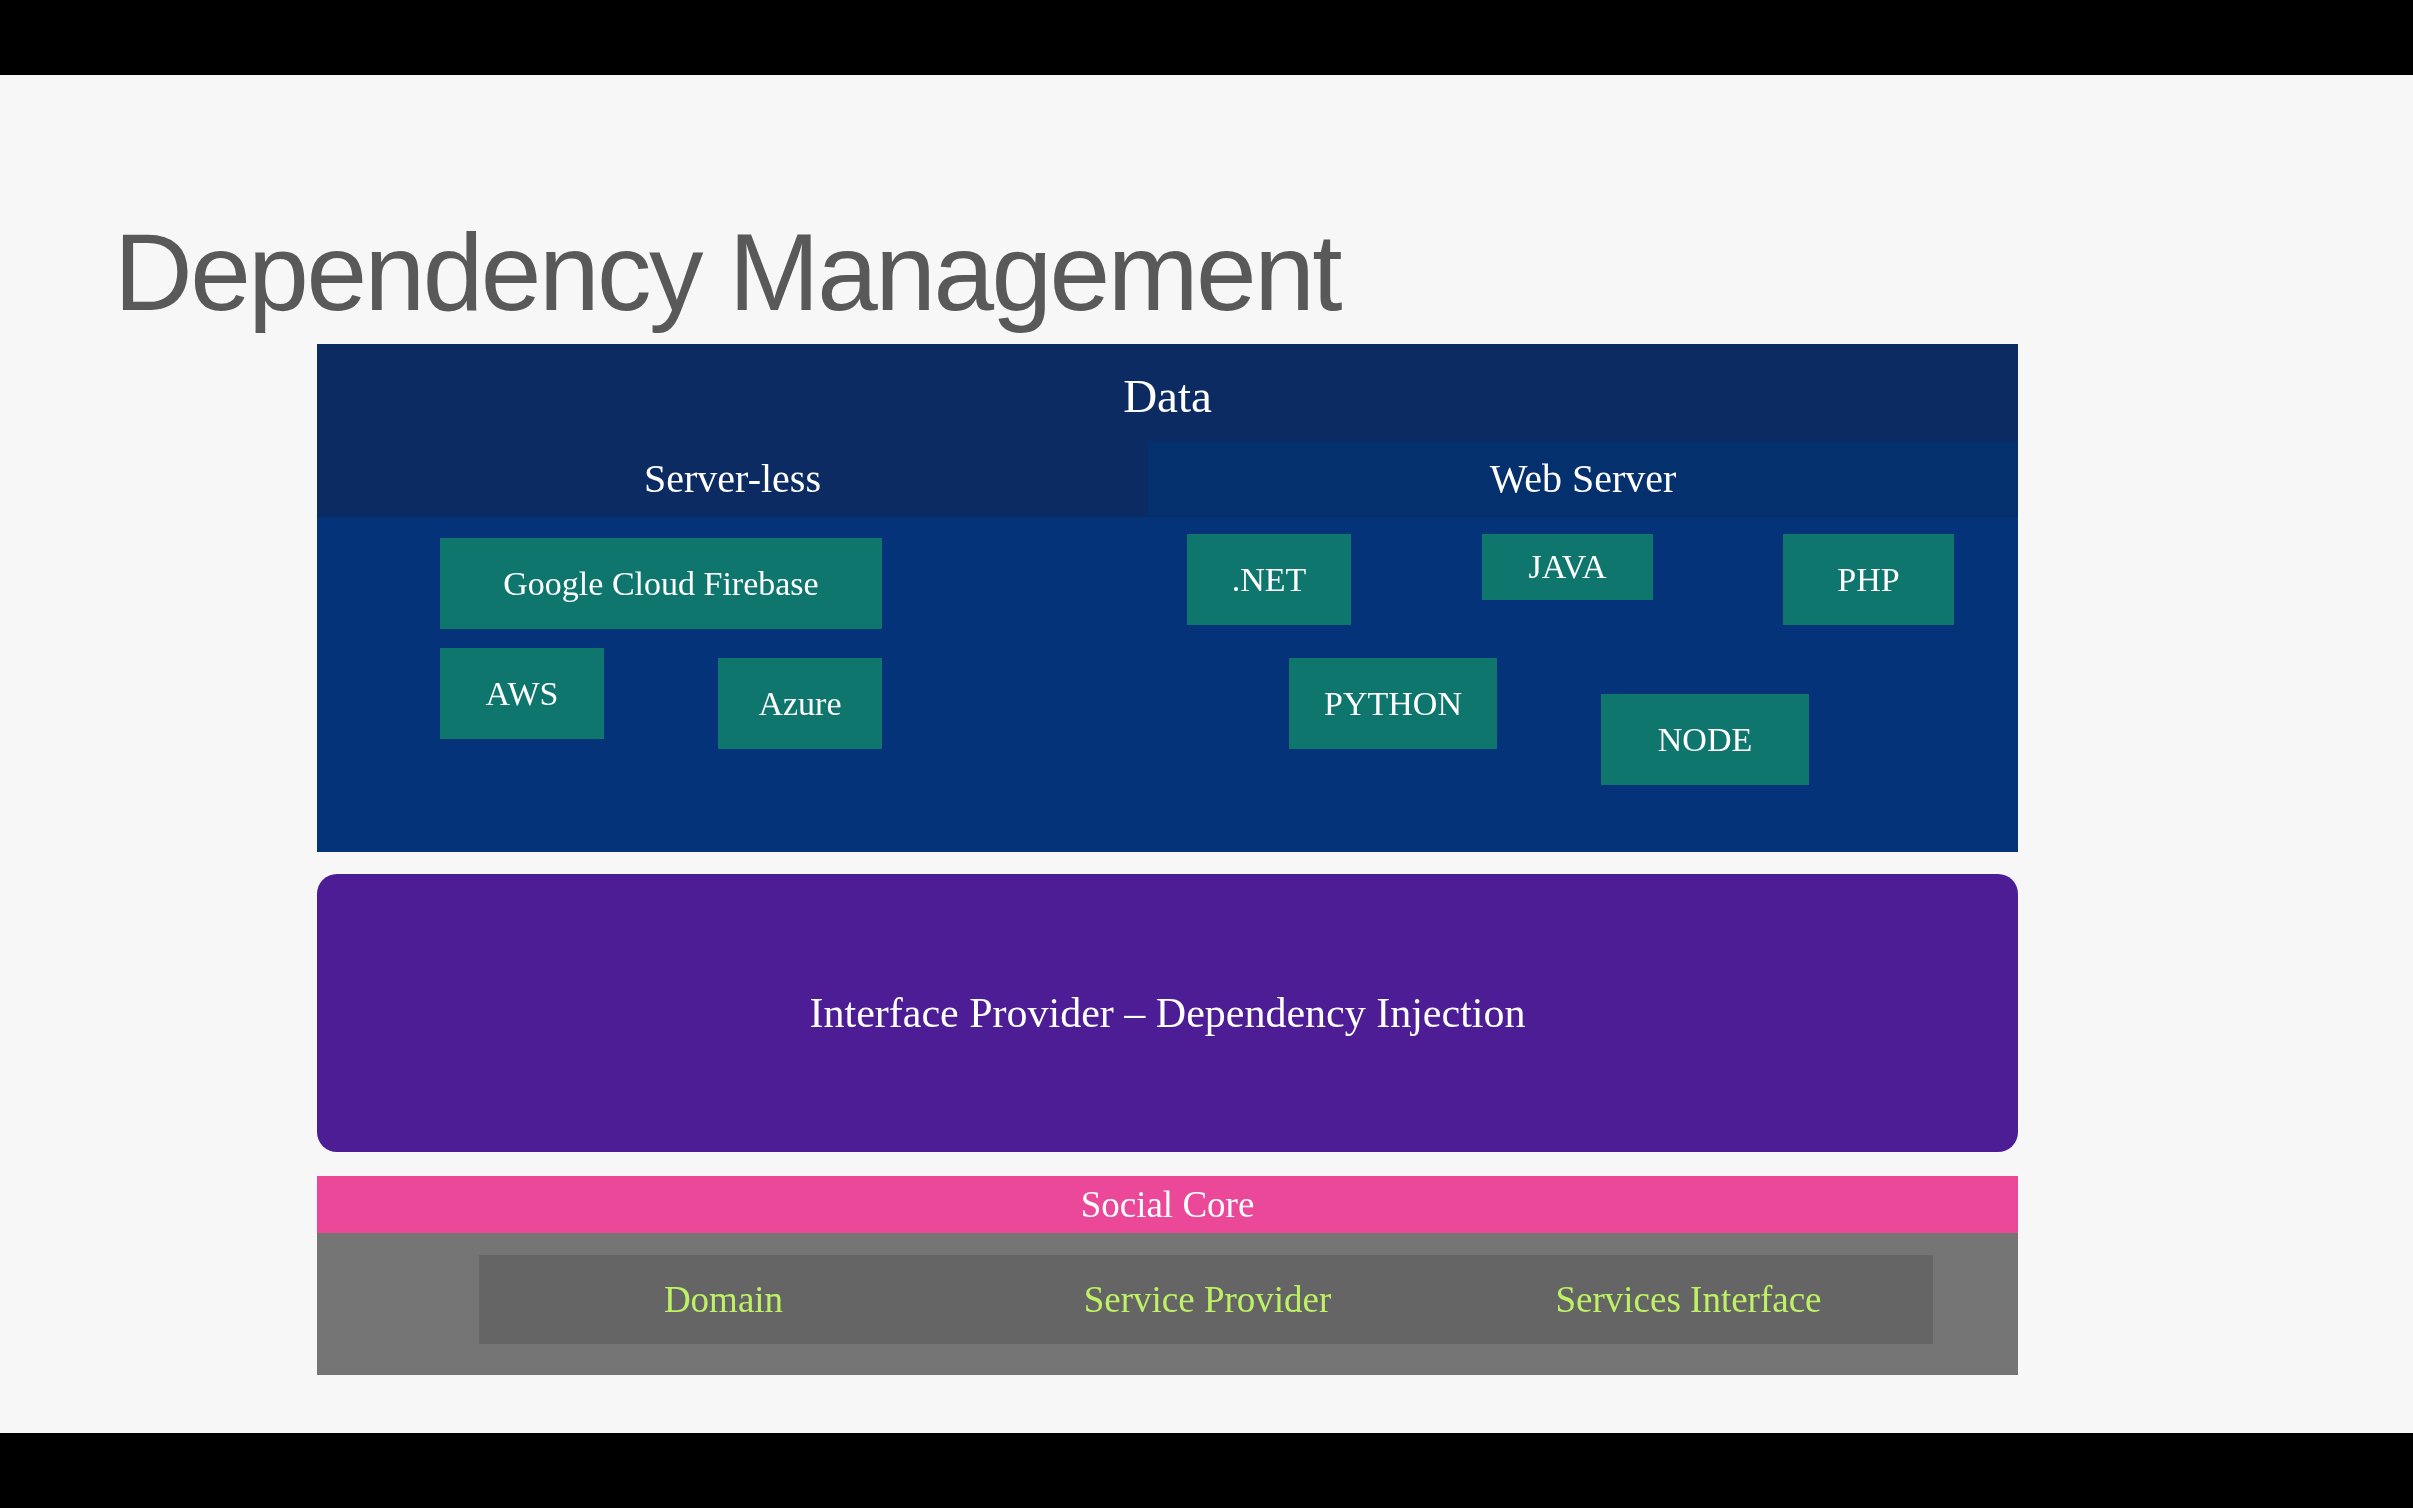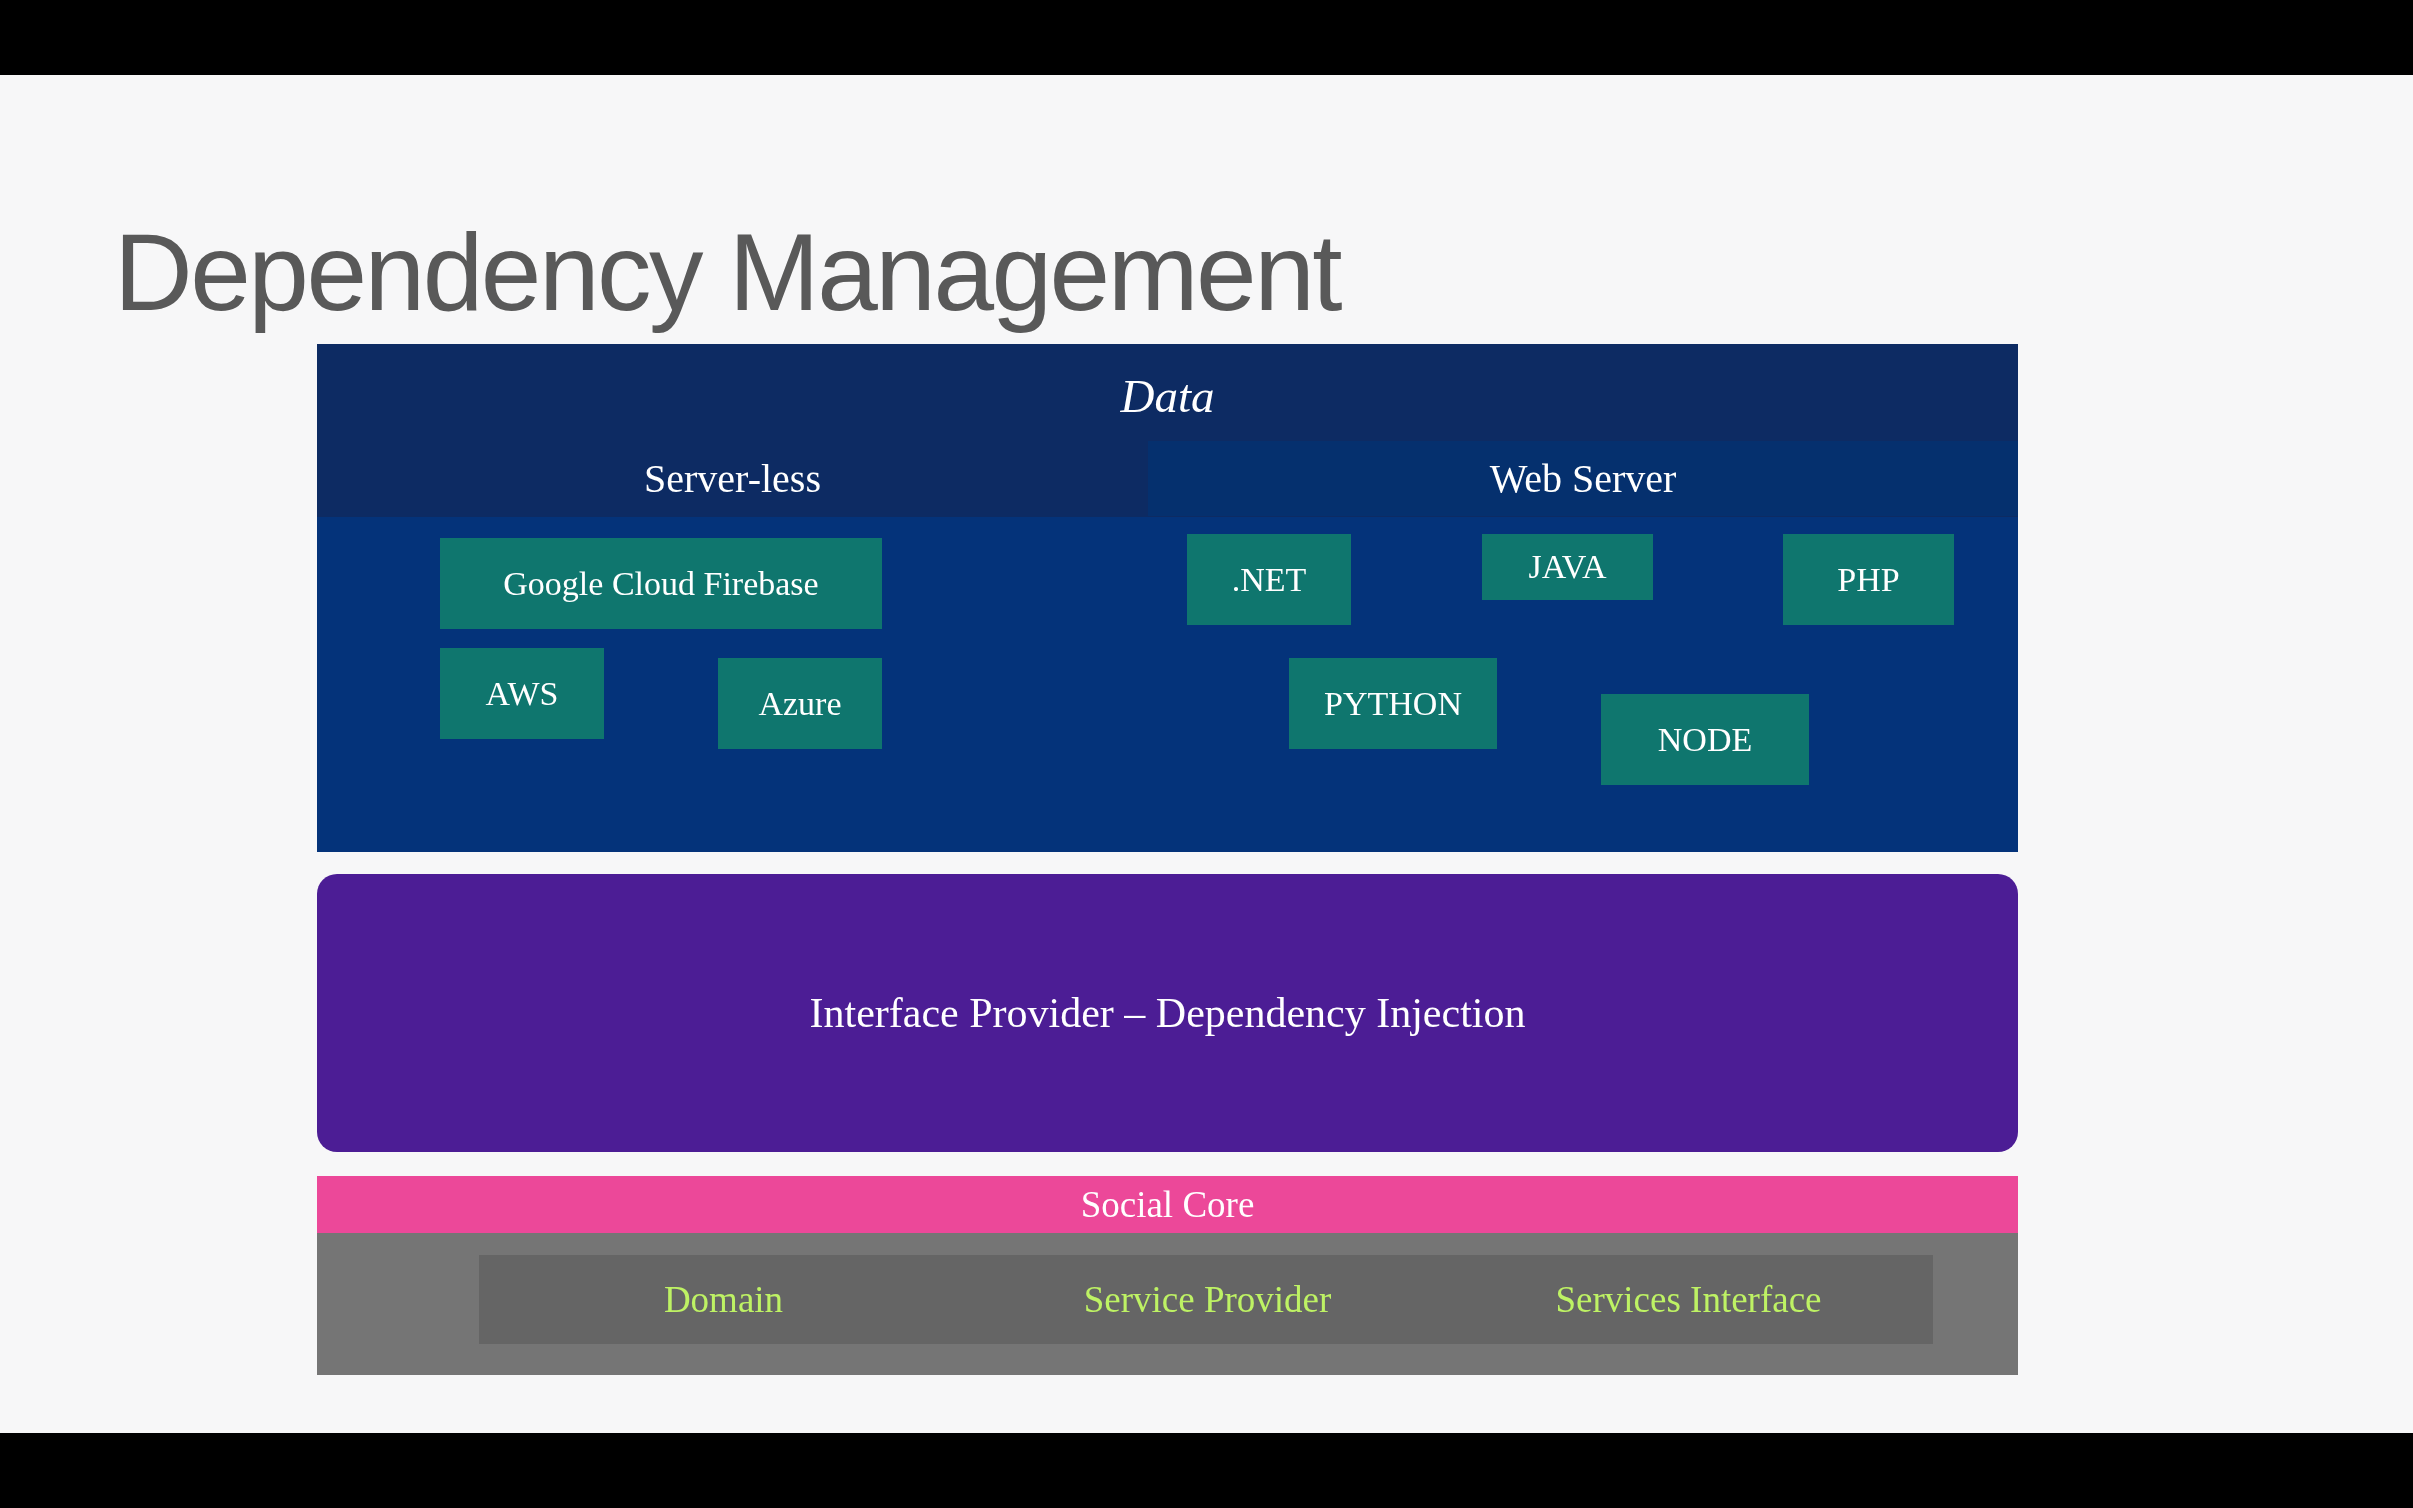--- a/index.html
+++ b/index.html
@@ -51,21 +51,20 @@
     background: #0D2B63;
   }
   .data-layer-title {
     position: absolute;
     left: 0; top: 23.5px;
     width: 100%;
     text-align: center;
     font-size: 47px;
     line-height: 57px;
     color: #FFFFFF;
-    font-style: italic;
   }
   .subheader {
     position: absolute;
     top: 97px;
     height: 75px;
     display: flex;
     align-items: center;
     justify-content: center;
     font-size: 40px;
     color: #FFFFFF;

